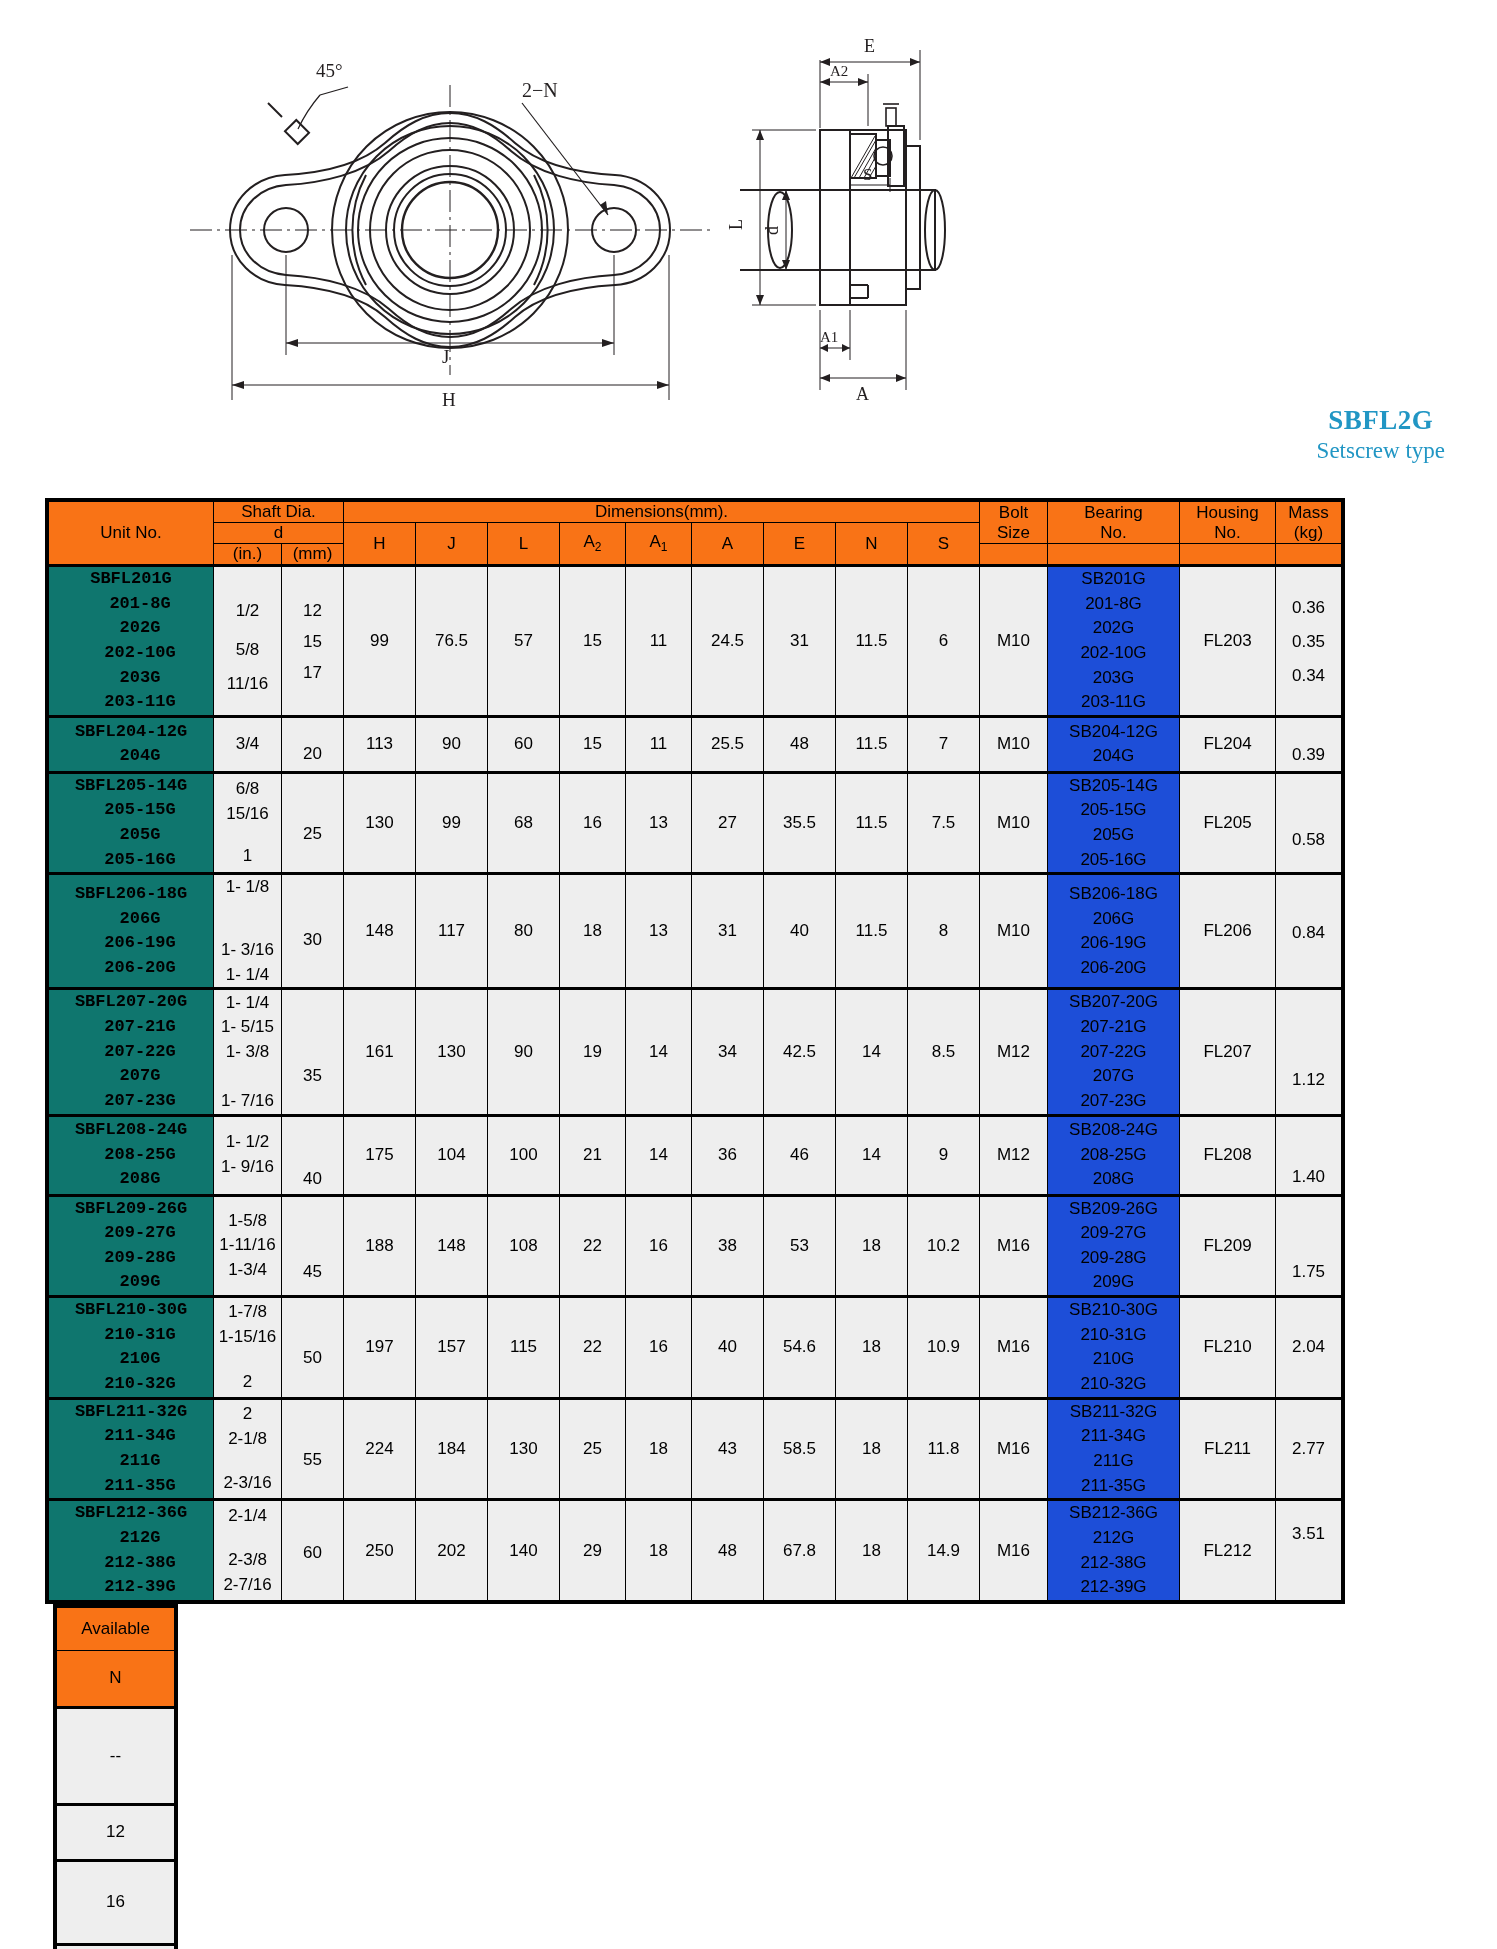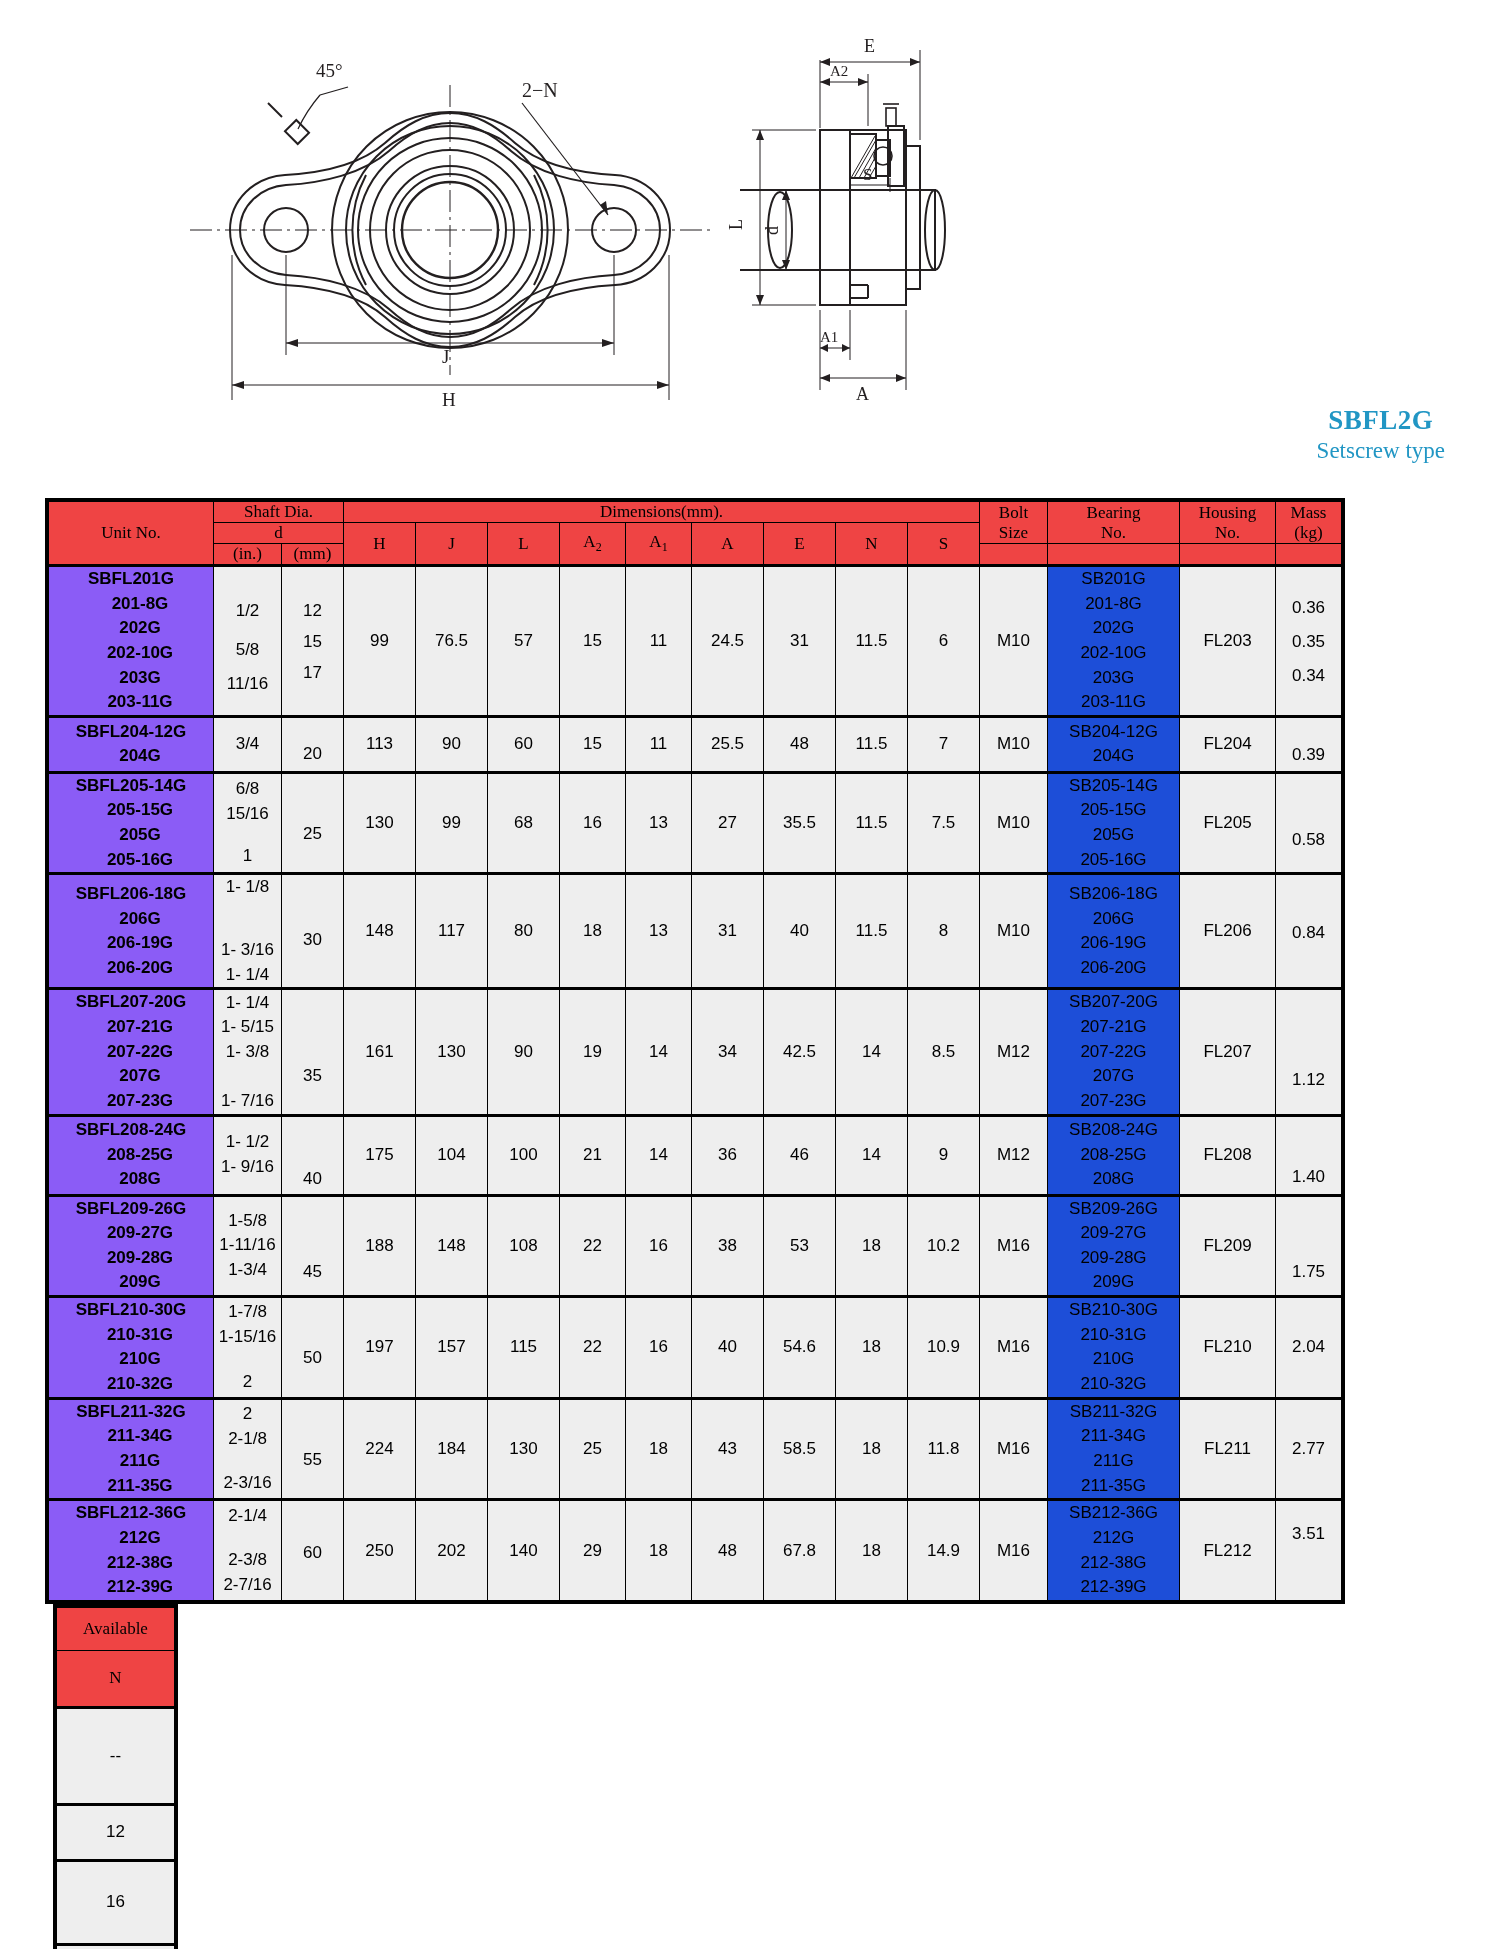--- a/index.html
+++ b/index.html
@@ -58,32 +58,33 @@
     font-family: "Liberation Sans", sans-serif;
   }
   table.spec td, table.spec th {
     border: 1px solid #000;
     text-align: center;
     vertical-align: middle;
     font-size: 17px;
     padding: 0;
   }
   .hdr {
-    background: #ef4444;
+    background: #f97316;
     font-weight: normal;
     font-size: 18px;
-    font-family: Liberation Serif, serif;
+    font-family: Liberation Sans, sans-serif;
   }
   .unitcol {
     text-align: left;
     padding-left: 6px;
     font-weight: bold;
     font-size: 17px;
     line-height: 1.45;
-    background: #8b5cf6;
+    background: #0f766e;
+    font-family: Liberation Mono, monospace;
   }
   .unitcol .ln { white-space: nowrap; }
   .unitcol .ind1 { padding-left: 18px; }
   .incol {
     text-align: left;
     padding-left: 5px;
     font-size: 16px;
     line-height: 1.45;
     background: #eeeeee;
   }

